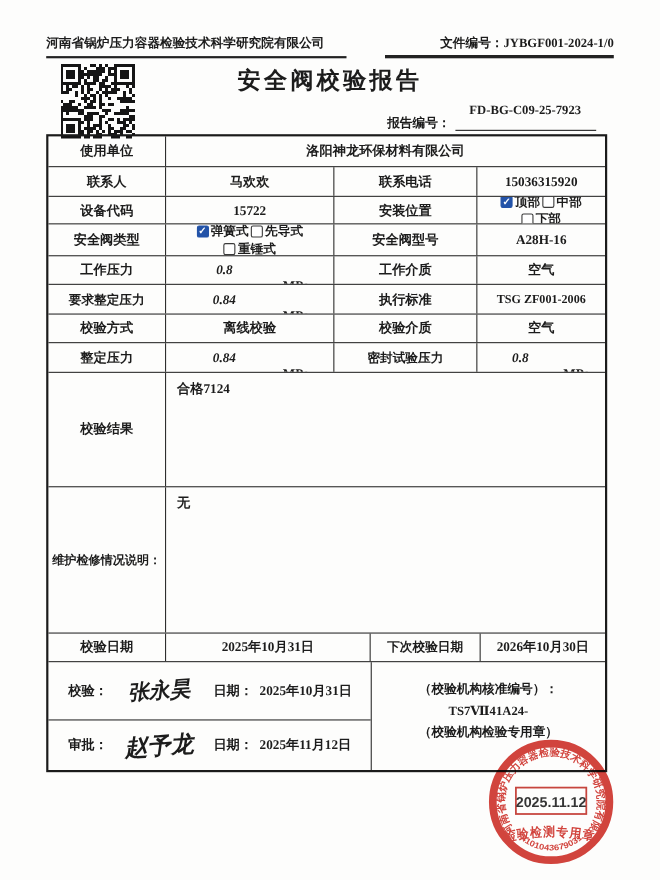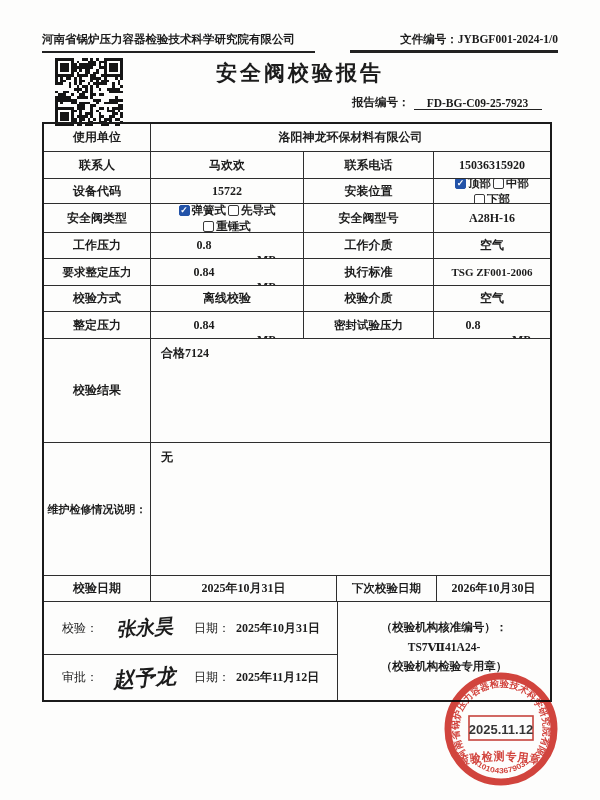--- a/index.html
+++ b/index.html
@@ -8,49 +8,49 @@
     background:#fdfdfc;color:#1c1c1c;
     font-family:"Liberation Serif","DejaVu Serif",serif;
   }
   
   .topbar{position:absolute;left:42px;top:32px;width:516px;display:flex;justify-content:space-between;font-size:11.5px;font-weight:700;}
   .rule-left{position:absolute;left:42px;top:51px;width:273px;height:1.5px;background:#222;}
   .rule-right{position:absolute;left:350px;top:50px;width:208px;height:2.5px;background:#222;}
   .qr{position:absolute;left:55px;top:58px;width:68px;height:68px;}
   .title{position:absolute;left:0;top:59px;width:600px;text-align:center;font-size:21px;font-weight:700;letter-spacing:3px;}
   .report-line{position:absolute;left:352px;top:95px;font-size:11.5px;font-weight:700;display:flex;align-items:flex-end;}
-  .report-line .val{display:inline-block;width:128px;margin-left:4px;text-align:center;border-bottom:1.5px solid #222;padding-bottom:0;}
+  .report-line .val{display:inline-block;width:128px;margin-left:4px;text-align:center;border-bottom:1.5px solid #222;padding-bottom:11px;}
   
   .tbl{position:absolute;left:42px;top:122px;width:510px;border:2px solid #1b1b1b;box-sizing:border-box;background:transparent;}
   .row{display:flex;border-top:1px solid #2e2e2e;box-sizing:border-box;}
   .row:first-child{border-top:none;}
   .c{border-left:1px solid #2e2e2e;box-sizing:border-box;display:flex;align-items:center;justify-content:center;font-size:12px;font-weight:700;overflow:hidden;}
   .c:first-child{border-left:none;}
   .w1{width:106px;flex:none;}
   .w2{width:153px;flex:none;}
   .w3{width:130px;flex:none;}
   .w4{flex:1;}
   .topleft{align-items:flex-start!important;justify-content:flex-start!important;padding:6px 10px;}
   .pcell{display:flex;width:100%;align-items:center;}
-  .pcell .num{flex:1;text-align:center;}
+  .pcell .num{flex:1;text-align:center;font-style:italic;}
   .pcell .unit{width:46px;text-align:left;flex:none;margin-top:30px;}
   .cbgroup{display:flex;flex-wrap:wrap;justify-content:center;align-items:center;row-gap:1px;column-gap:2px;padding:1px 4px;font-size:11.5px;}
   .cbitem{display:flex;align-items:center;gap:2px;white-space:nowrap;}
   .cb{width:11px;height:11px;border:1.4px solid #3a3a3a;border-radius:2px;box-sizing:border-box;display:inline-flex;align-items:center;justify-content:center;background:#fff;flex:none;}
   .cb.checked{background:#2353a8;border-color:#2353a8;}
   .cb.checked::after{content:"✓";color:#fff;font-size:9px;font-weight:700;line-height:1;font-family:"Liberation Sans",sans-serif;}
   
   .r12a{width:106px;flex:none;}
   .r12b{width:186px;flex:none;}
   .r12c{width:100px;flex:none;}
   
   .sigleft{width:293px;flex:none;display:flex;flex-direction:column;}
   .sigrow{display:flex;align-items:center;padding-left:18px;gap:6px;box-sizing:border-box;}
   .sigrow + .sigrow{border-top:1px solid #2e2e2e;}
-  .siglab{font-size:12px;font-weight:400;}
+  .siglab{font-size:12px;font-weight:700;}
   .signame{font-size:19px;font-weight:700;transform:rotate(-4deg) skewX(-12deg);display:inline-block;width:84px;text-align:center;}
   .sigdate{font-size:12px;font-weight:700;}
   .sealcell{flex:1;border-left:1px solid #2e2e2e;display:flex;flex-direction:column;align-items:center;justify-content:flex-start;padding-top:16px;font-size:11.5px;font-weight:700;line-height:1.7;text-align:right;}
   
   .stamp{position:absolute;left:421px;top:649px;width:160px;height:160px;mix-blend-mode:multiply;opacity:.9;pointer-events:none;}
 </style>
 </head>
 <body>
 
 <div class="topbar">

